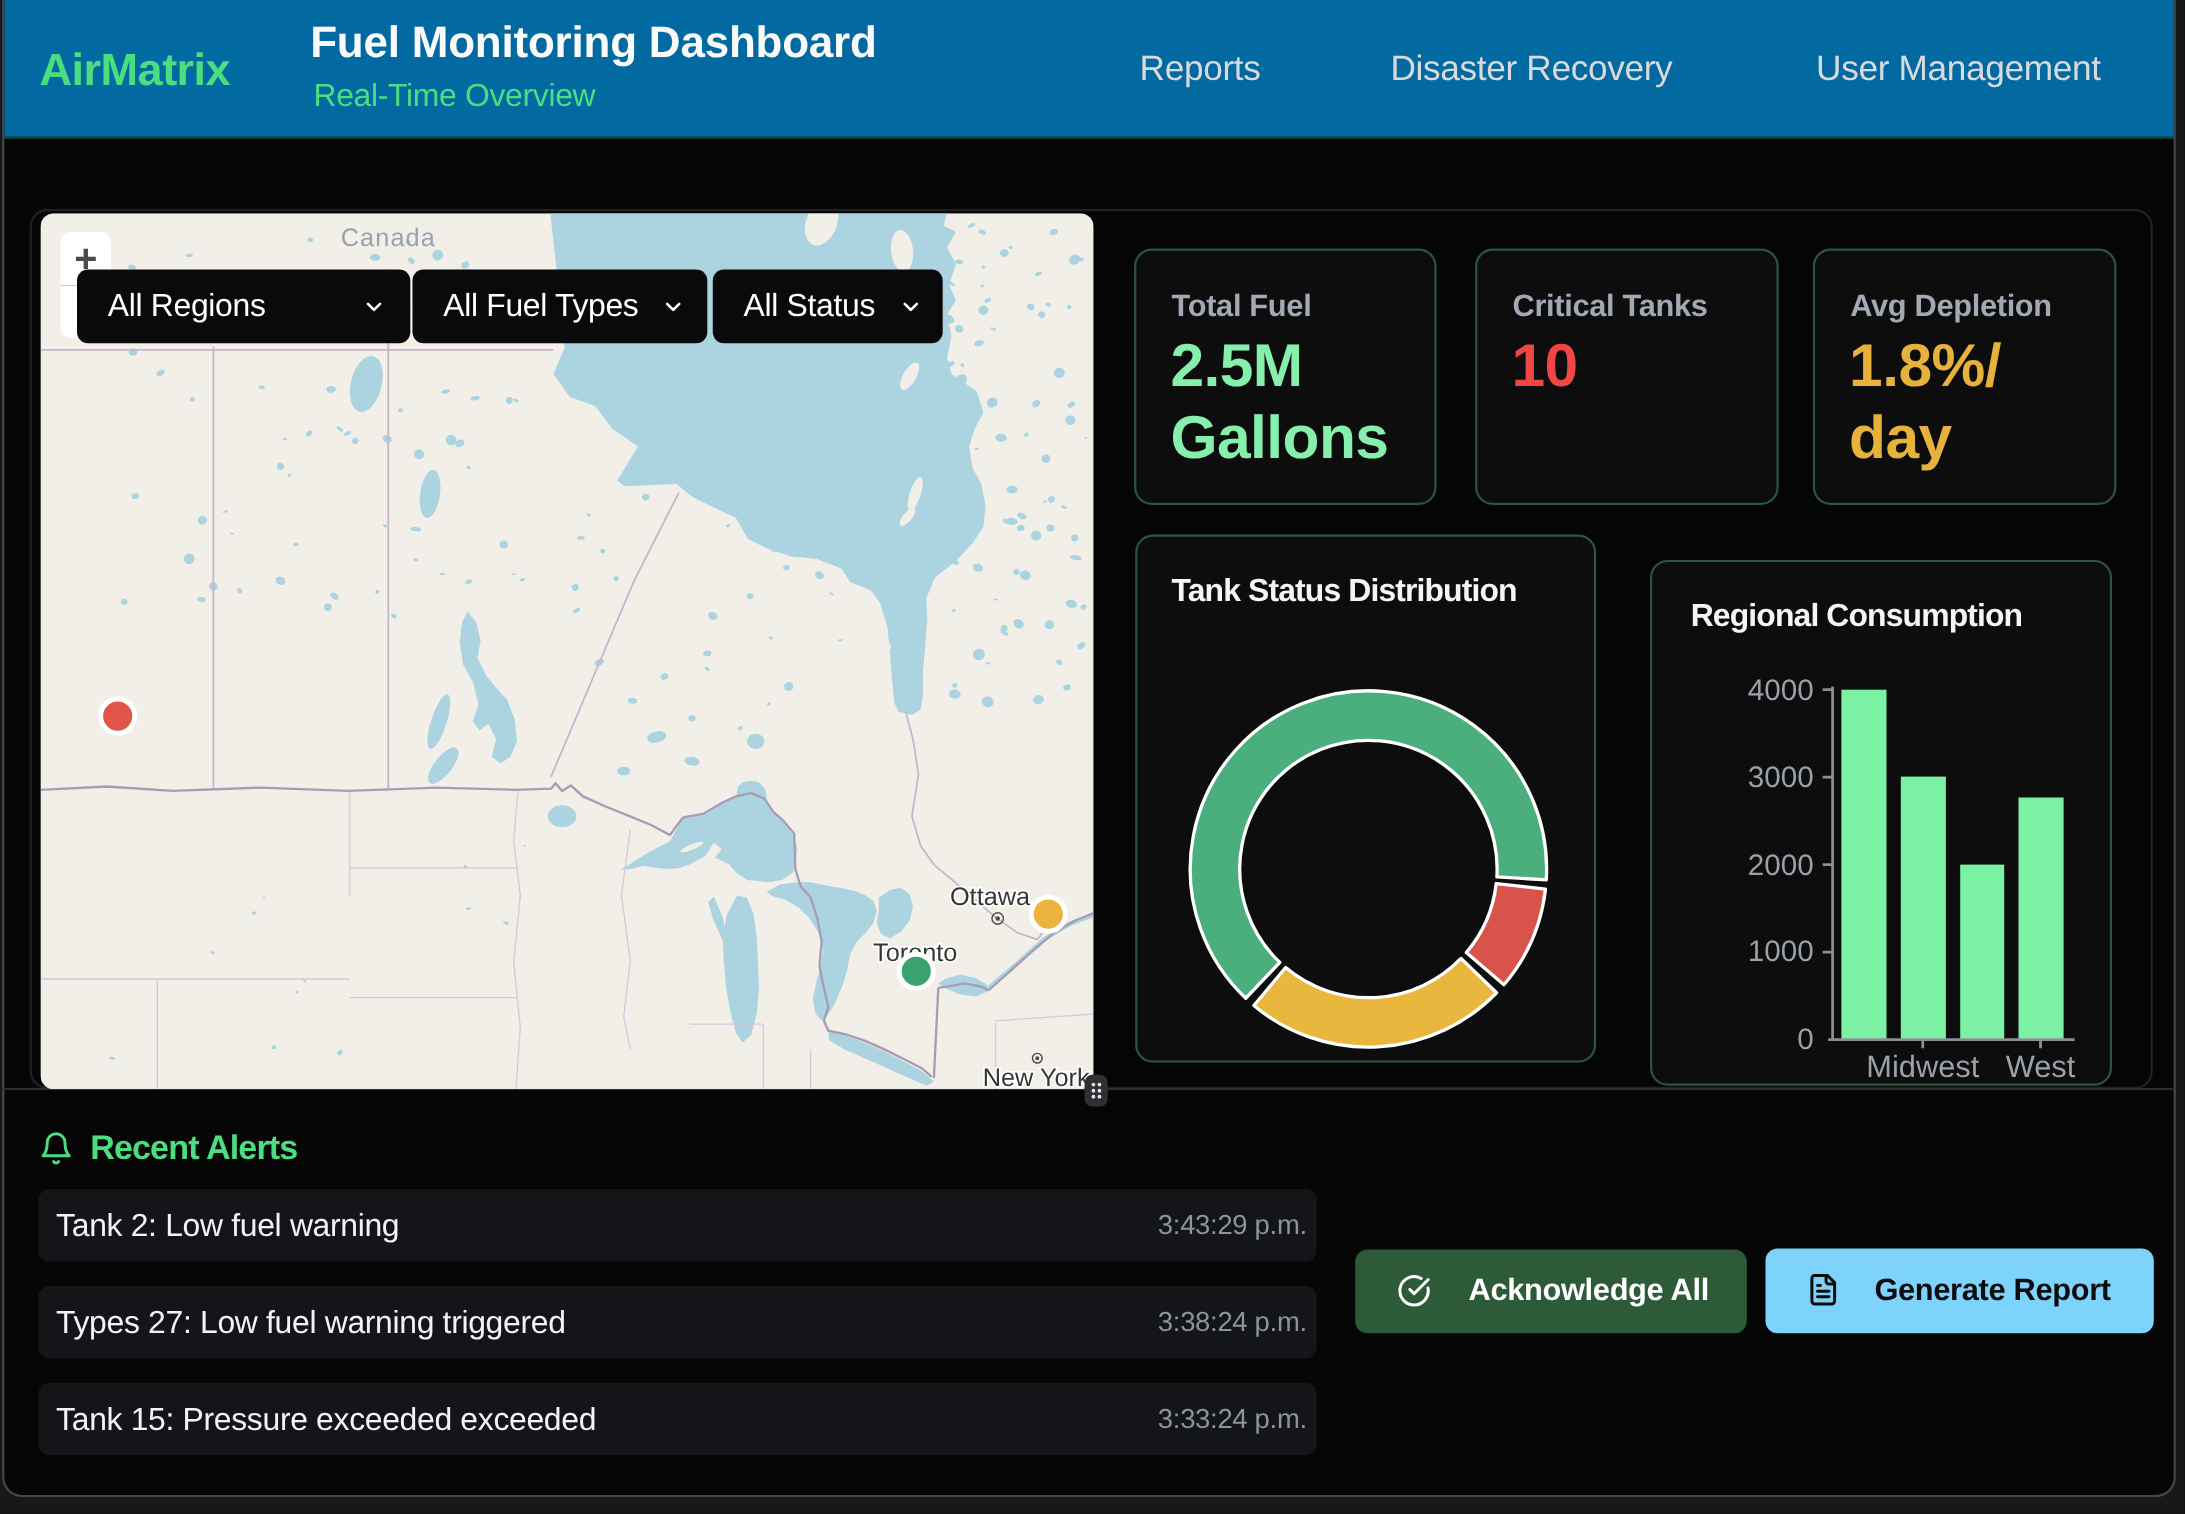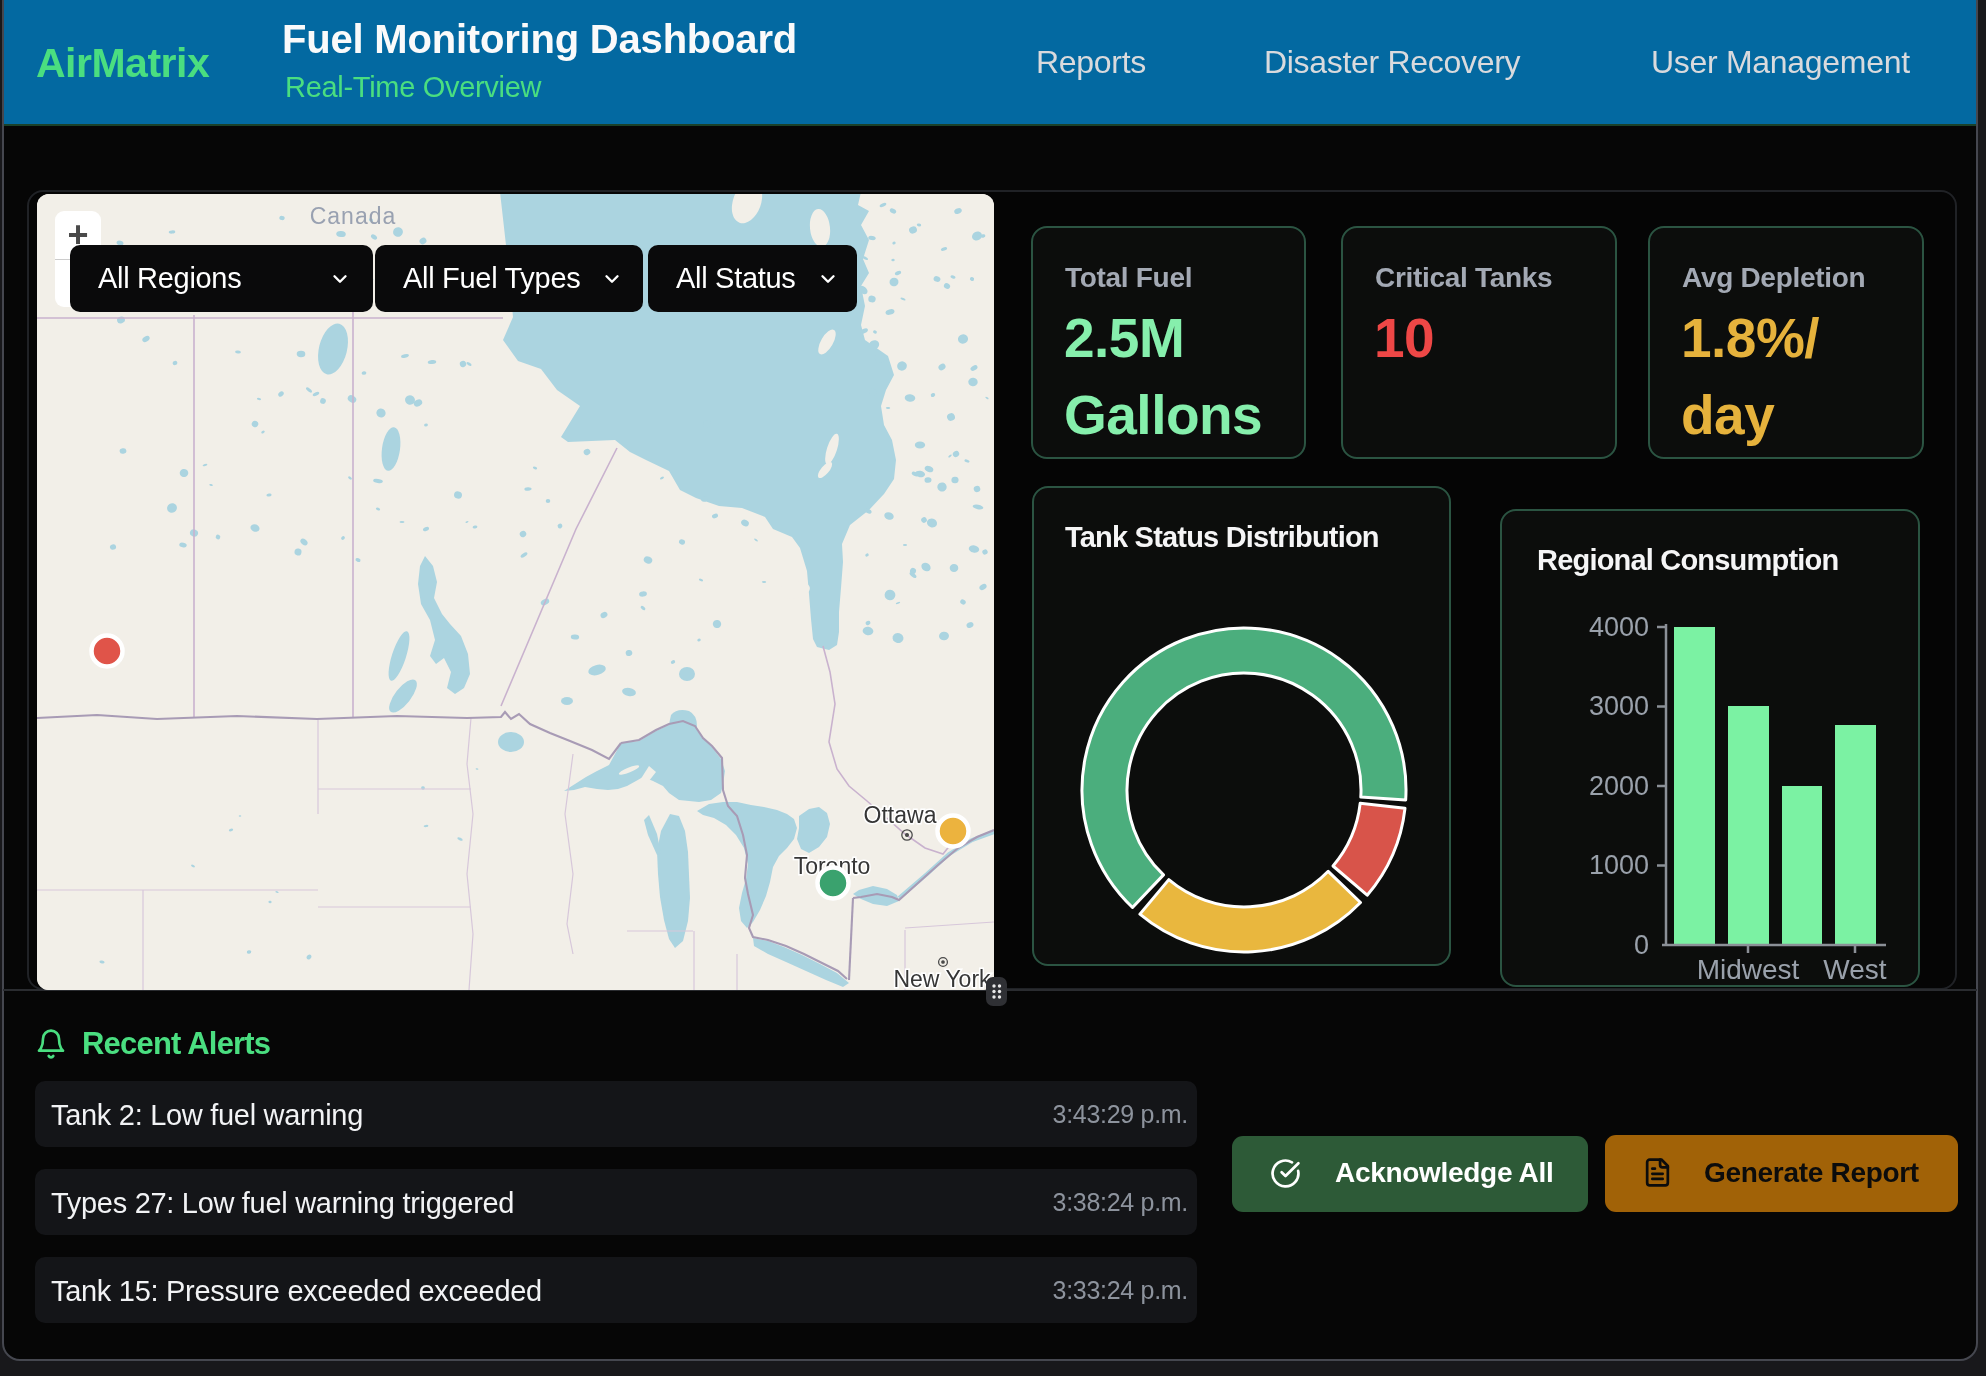--- a/index.html
+++ b/index.html
@@ -14,27 +14,27 @@
 #main { position:absolute; left:27px; top:190px; width:1930px; height:800px; border:2px solid #202226; border-radius:16px; background:#050505; }
 #divider { position:absolute; left:3px; top:989px; width:1974px; height:2px; background:#2a2c30; }
 #map { position:absolute; left:37px; top:194px; width:957px; height:796px; border-radius:12px; overflow:hidden; background:#f2efe8; }
 .drop { position:absolute; background:#0a0a0b; border-radius:10px; height:67px; color:#fff; font-size:29px; letter-spacing:-0.3px; display:flex; align-items:center; }
 .zoomctl { position:absolute; left:55px; top:211px; width:46px; height:96px; background:#fff; border-radius:9px; }
 .zoomctl .sep { position:absolute; left:0; top:48px; width:46px; height:1px; background:#ccc; }
 .plus { position:absolute; left:0; top:3px; width:46px; text-align:center; font-size:36px; font-weight:bold; color:#4a4a4a; }
 #handle { position:absolute; left:986px; top:977px; width:21px; height:29px; background:#2f3034; border-radius:7px; }
 .card { position:absolute; background:#0c0d0c; border:2px solid #2b5442; border-radius:16px; }
 .slabel { position:absolute; left:32px; top:34px; font-size:28px; font-weight:600; color:#a3a9b4; letter-spacing:-0.3px; }
-.sval { position:absolute; left:31px; top:72px; font-size:55px; font-weight:bold; line-height:77px; letter-spacing:-0.5px; width:215px; }
+.sval { position:absolute; left:31px; top:72px; font-size:55px; font-weight:bold; line-height:65px; letter-spacing:-0.5px; width:215px; }
 .ctitle { position:absolute; left:31px; top:33px; font-size:29px; font-weight:bold; color:#f5f5f6; letter-spacing:-0.8px; }
 .alertrow { position:absolute; left:35px; width:1162px; height:66px; background:#141518; border-radius:10px; }
 .alertrow .t { position:absolute; left:16px; top:18px; font-size:29px; color:#f2f3f5; letter-spacing:-0.3px; }
 .alertrow .tm { position:absolute; right:9px; top:19px; font-size:25px; color:#8d939d; letter-spacing:-0.3px; }
 #ackbtn { position:absolute; left:1232px; top:1136px; width:356px; height:76px; background:#2d5a37; border-radius:11px; }
-#genbtn { position:absolute; left:1605px; top:1135px; width:353px; height:77px; background:#a16207; border-radius:11px; }
+#genbtn { position:absolute; left:1605px; top:1135px; width:353px; height:77px; background:#7dd3fc; border-radius:11px; }
 #ackbtn span { position:absolute; left:103px; top:21px; font-size:28px; font-weight:bold; color:#fff; letter-spacing:-0.3px; }
 #genbtn span { position:absolute; left:99px; top:22px; font-size:28px; font-weight:bold; color:#0c0c0c; letter-spacing:-0.3px; }
 #recent { position:absolute; left:82px; top:1026px; font-size:31px; font-weight:bold; color:#4ade80; letter-spacing:-0.8px; }
 </style></head>
 <body>
 <div id="win"></div>
 <div id="header">
   <div id="logo">AirMatrix</div>
   <div id="title">Fuel Monitoring Dashboard</div>
   <div id="subtitle">Real-Time Overview</div>

